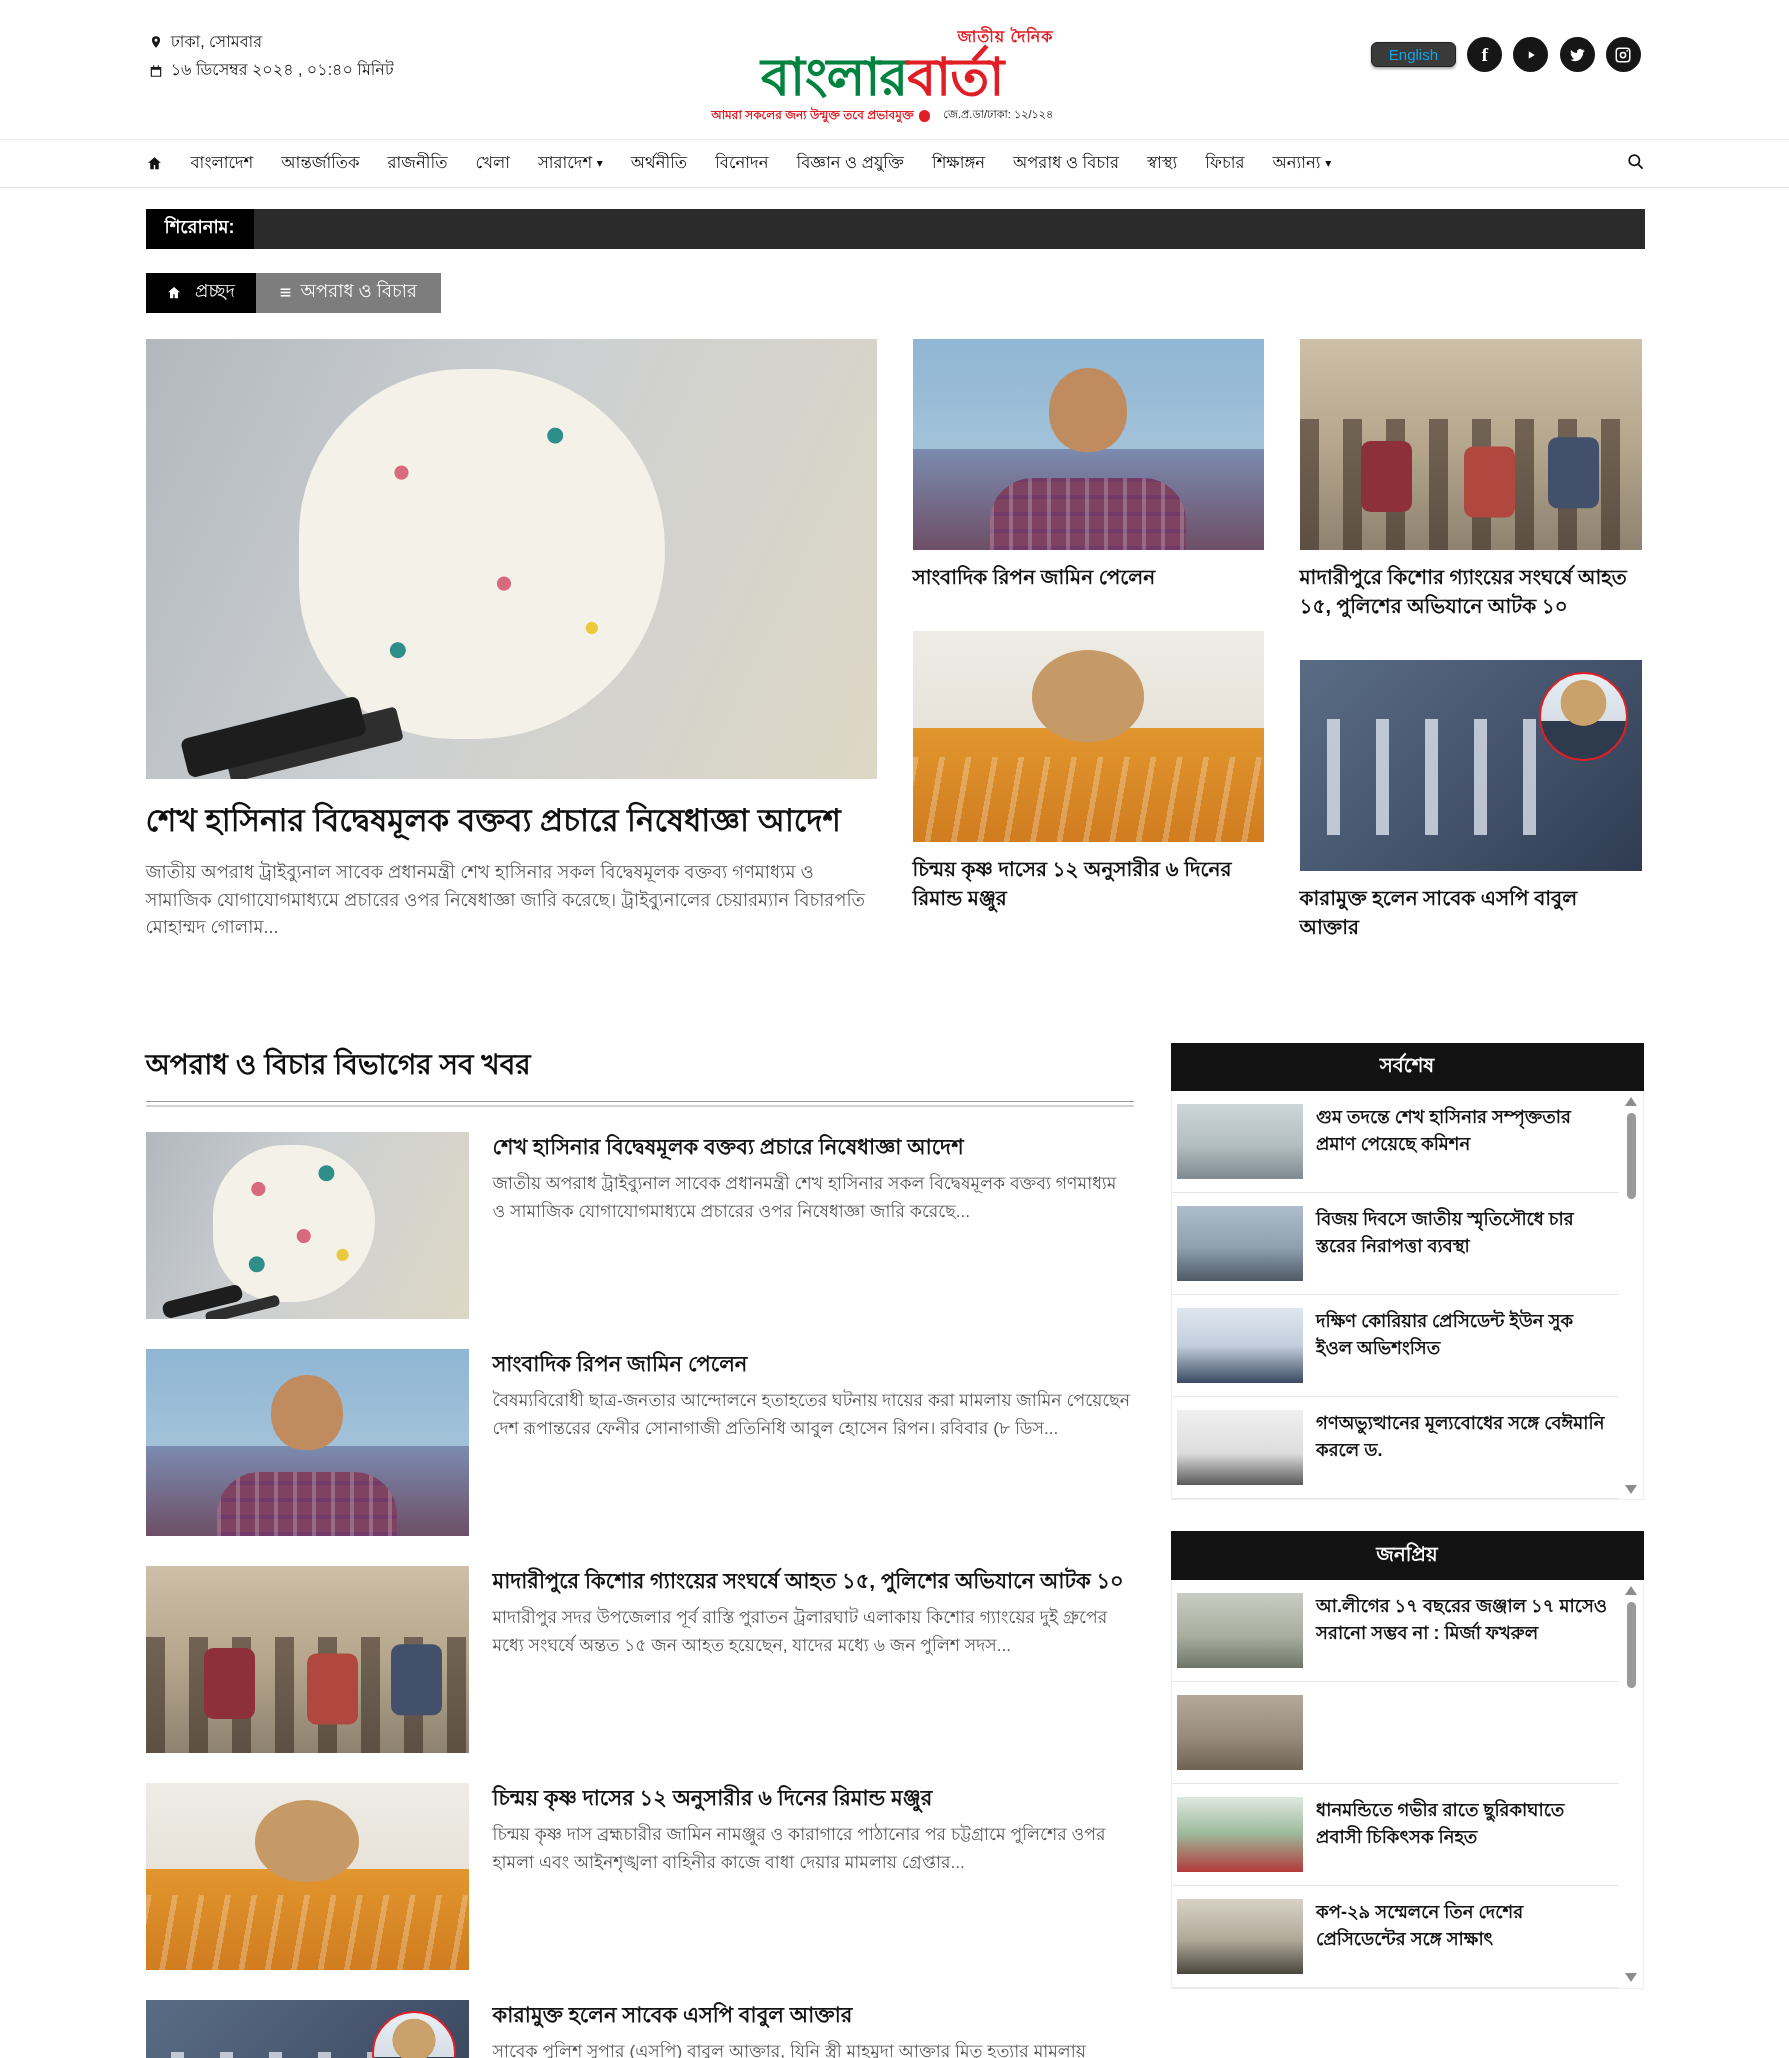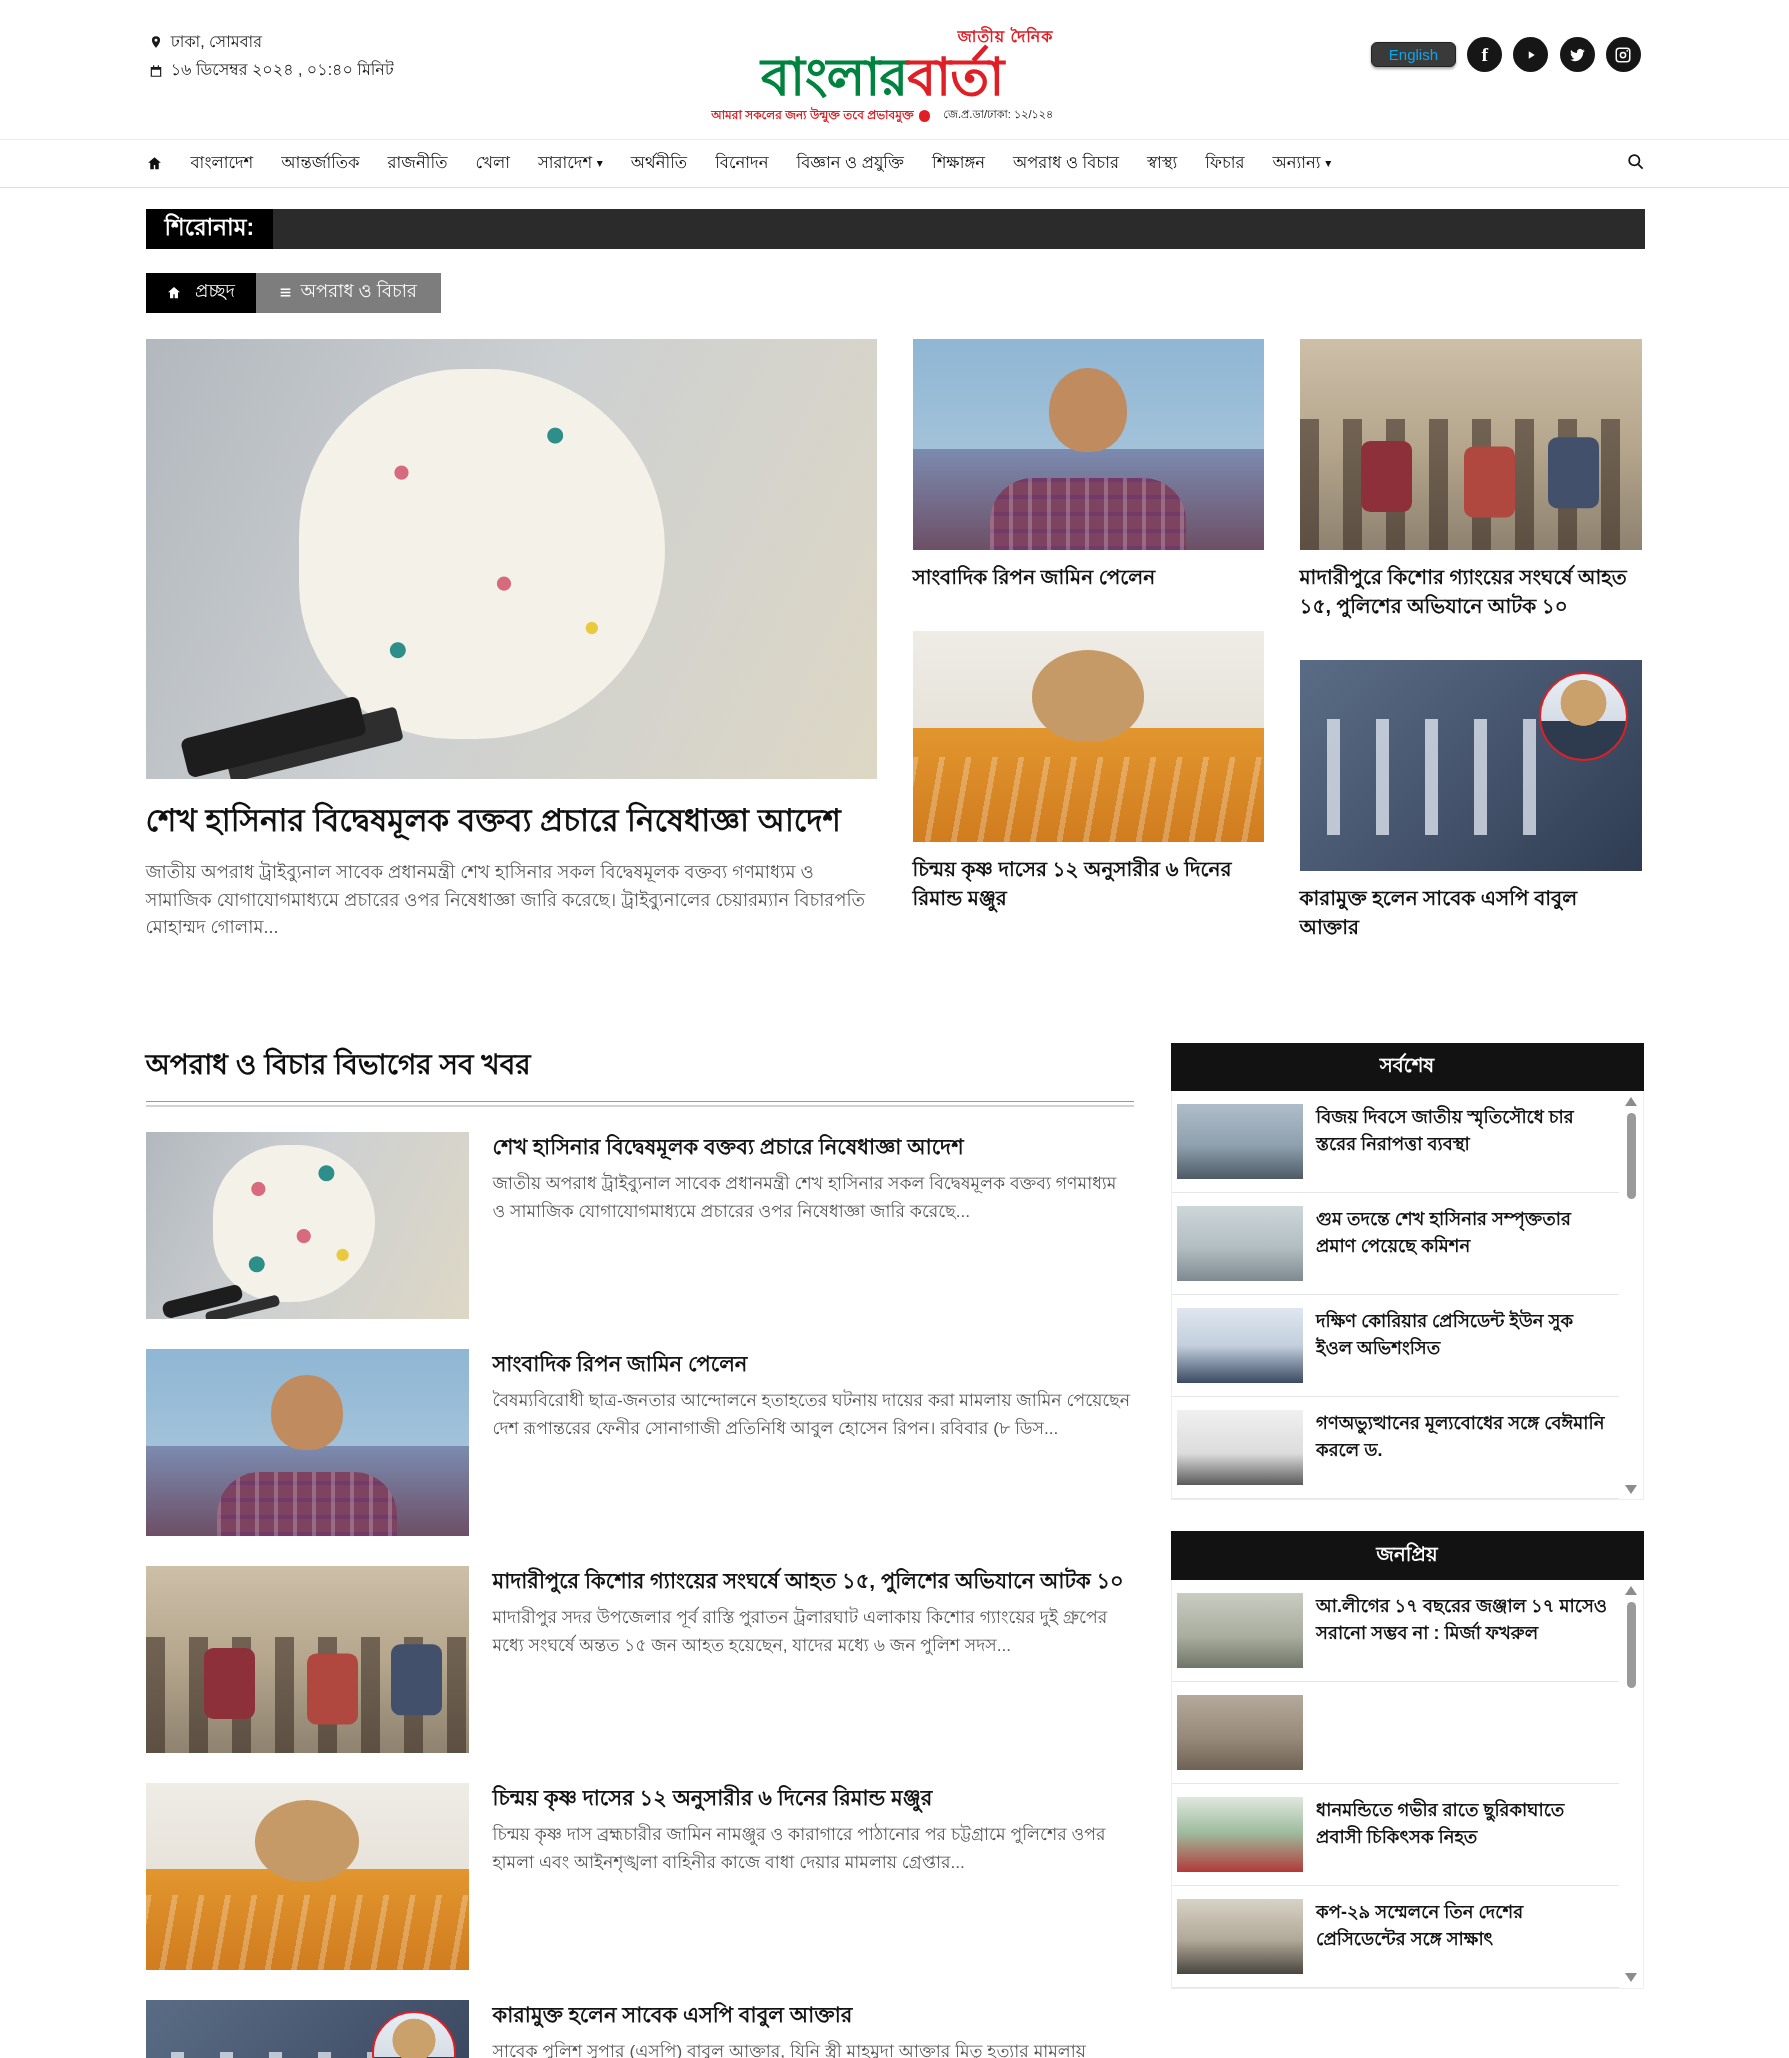--- a/index.html
+++ b/index.html
@@ -32,21 +32,21 @@
   .nav-inner { display:flex; align-items:center; gap:28px; height:47px; font-size:16.4px; }
   .nav-item { color:#0f0f0f; cursor:pointer; white-space:nowrap; display:flex; align-items:center; gap:4.7px; }
   .nav-item svg { width:17px; height:17px; fill:#111; }
   .nav-caret { font-size:12px; color:#111; }
   .nav-search { margin-left:auto; cursor:pointer; }
   .nav-search svg { width:19px; height:19px; stroke:#111; fill:none; stroke-width:2.2; }
 
   
   .ticker-wrap { margin-top:20.6px; }
   .ticker { display:flex; align-items:stretch; background:#2b2b2b; height:40px; overflow:hidden; }
-  .ticker-label { background:#000; color:#fff; font-size:23px; font-weight:bold; display:flex; align-items:center; padding:0 19px; flex:0 0 auto; }
+  .ticker-label { background:#000; color:#fff; font-size:18px; font-weight:bold; display:flex; align-items:center; padding:0 19px; flex:0 0 auto; }
   .ticker-track { display:flex; align-items:center; gap:60px; color:#fff; font-size:18px; padding-left:32px; white-space:nowrap; overflow:hidden; }
   .ticker-item { cursor:pointer; }
 
   
   .crumbs { margin-top:24px; display:flex; }
   .crumb-home { background:#000; color:#fff; font-size:18px; display:flex; align-items:center; gap:13px; padding:0 20.6px; height:40px; cursor:pointer; }
   .crumb-home svg { width:16px; height:16px; fill:#fff; }
   .crumb-cat { background:#7d7d7d; color:#fff; font-size:18px; display:flex; align-items:center; gap:9.4px; padding:0 24px; height:40px; cursor:pointer; }
   .crumb-cat .burger { font-size:19.7px; }
 
@@ -309,26 +309,26 @@
         </div>
       </article>
     </section>
 
     <aside>
 
       <div class="side-block">
         <div class="side-head">সর্বশেষ</div>
         <div class="side-body">
           <div class="side-item">
+            <div class="photo side-thumb ph-gum"></div>
+            <span class="side-title">গুম তদন্তে শেখ হাসিনার সম্পৃক্ততার প্রমাণ পেয়েছে কমিশন</span>
+          </div>
+          <div class="side-item">
             <div class="photo side-thumb ph-victory"></div>
             <span class="side-title">বিজয় দিবসে জাতীয় স্মৃতিসৌধে চার স্তরের নিরাপত্তা ব্যবস্থা</span>
-          </div>
-          <div class="side-item">
-            <div class="photo side-thumb ph-gum"></div>
-            <span class="side-title">গুম তদন্তে শেখ হাসিনার সম্পৃক্ততার প্রমাণ পেয়েছে কমিশন</span>
           </div>
           <div class="side-item">
             <div class="photo side-thumb ph-korea"></div>
             <span class="side-title">দক্ষিণ কোরিয়ার প্রেসিডেন্ট ইউন সুক ইওল অভিশংসিত</span>
           </div>
           <div class="side-item">
             <div class="photo side-thumb ph-gono"></div>
             <span class="side-title">গণঅভ্যুত্থানের মূল্যবোধের সঙ্গে বেঈমানি করলে ড.</span>
           </div>
           <div class="scrollbar">

